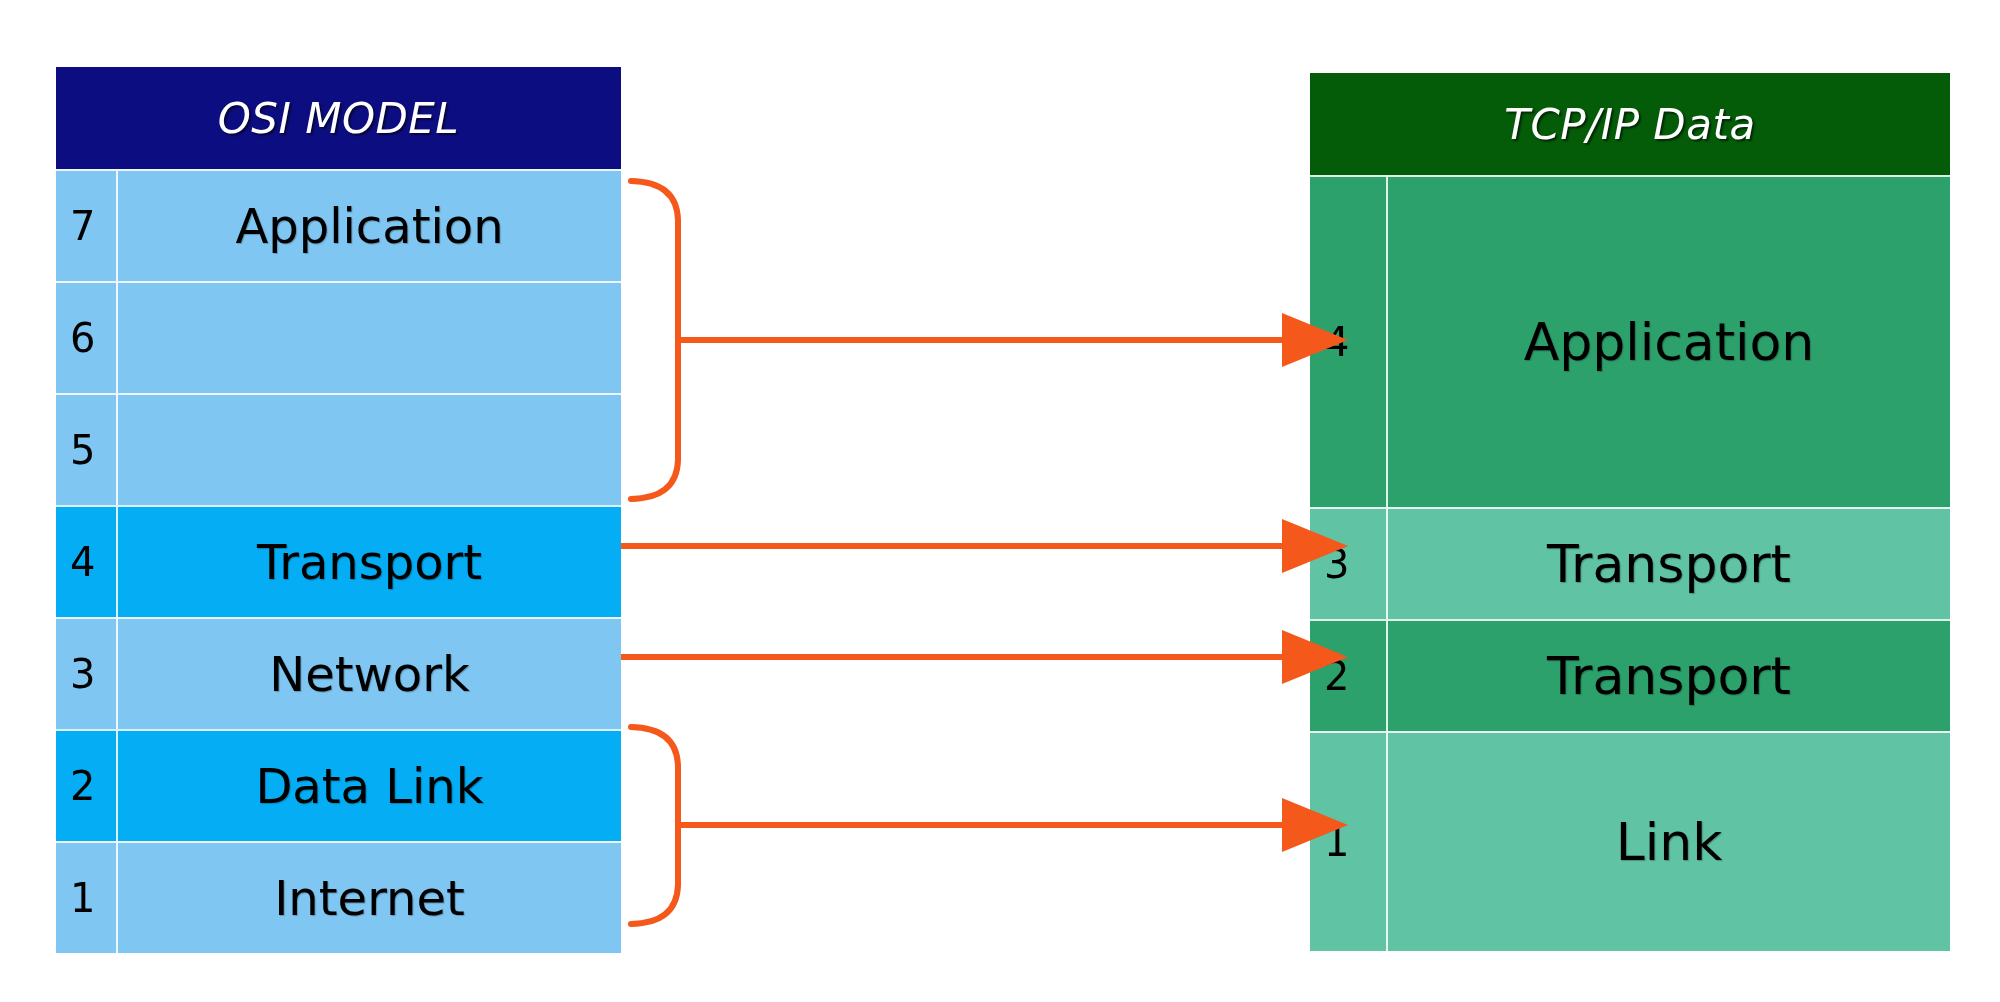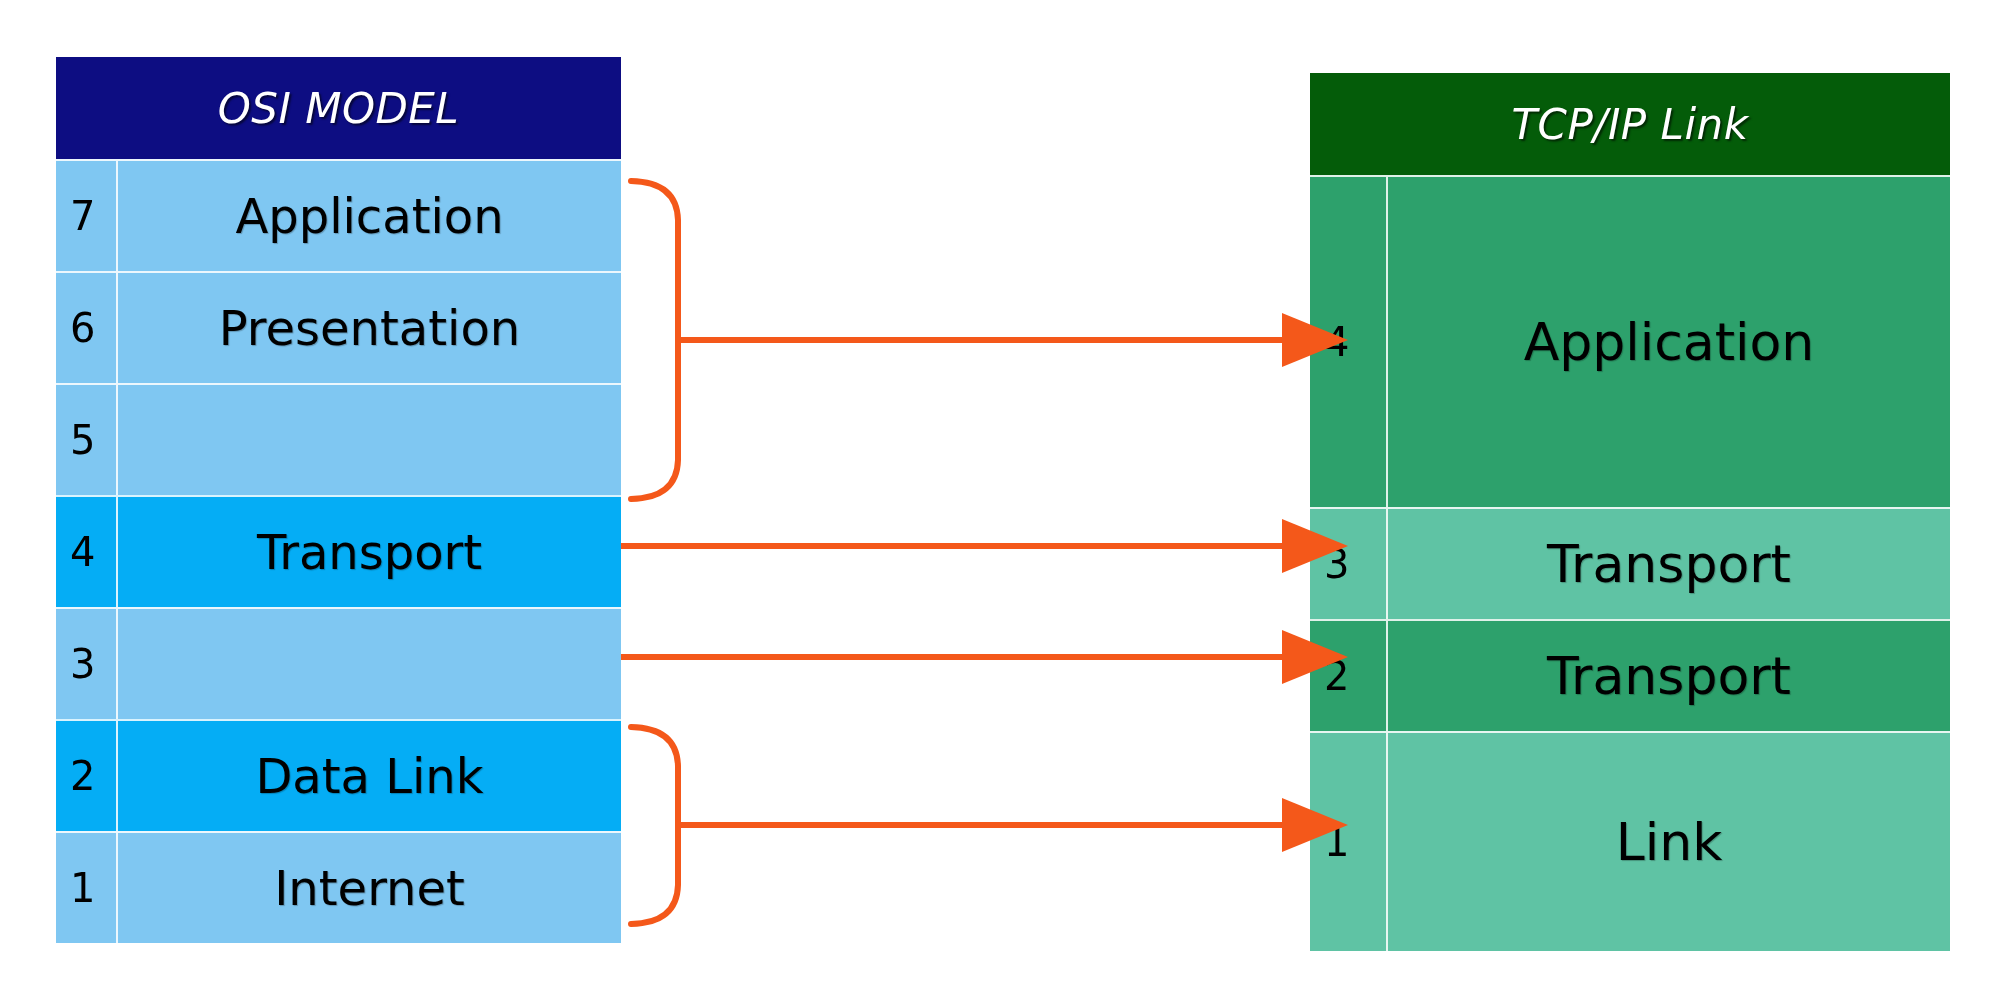--- a/index.html
+++ b/index.html
@@ -39,21 +39,21 @@
   }
   .model .lbl{
     flex:1;
     display:flex;align-items:center;justify-content:center;
     color:#000;
     text-shadow:1px 1px 1px rgba(0,0,0,.25);
   }
 
   
   #osi{
-    left:56px;top:57px;width:565px;
+    left:56px;top:67px;width:565px;
   }
   #osi .hdr{
     height:102px;
     background:#0d0d82;
     font-size:42px;
   }
   #osi .row{ height:110px; }
   #osi .num{ width:62px; font-size:40px; }
   #osi .lbl{ font-size:48px; }
   .osi-light{ background:#7fc7f2; }
@@ -86,44 +86,44 @@
 
   <div class="model" id="osi">
     <div class="hdr">OSI MODEL</div>
 
     <div class="row osi-light">
       <div class="num">7</div>
       <div class="lbl">Application</div>
     </div>
     <div class="row osi-light">
       <div class="num">6</div>
-      <div class="lbl">Presentation</div>
     </div>
     <div class="row osi-light">
       <div class="num">5</div>
     </div>
     <div class="row osi-dark">
       <div class="num">4</div>
       <div class="lbl">Transport</div>
     </div>
     <div class="row osi-light">
       <div class="num">3</div>
+      <div class="lbl">Network</div>
     </div>
     <div class="row osi-dark">
       <div class="num">2</div>
       <div class="lbl">Data Link</div>
     </div>
     <div class="row osi-light">
       <div class="num">1</div>
       <div class="lbl">Internet</div>
     </div>
   </div>
 
   <div class="model" id="tcp">
-    <div class="hdr">TCP/IP Link</div>
+    <div class="hdr">TCP/IP Data</div>
 
     <div class="row tcp-dark" style="height:330px">
       <div class="num">4</div>
       <div class="lbl">Application</div>
     </div>
     <div class="row tcp-light" style="height:110px">
       <div class="num">3</div>
       <div class="lbl">Transport</div>
     </div>
     <div class="row tcp-dark" style="height:110px">

